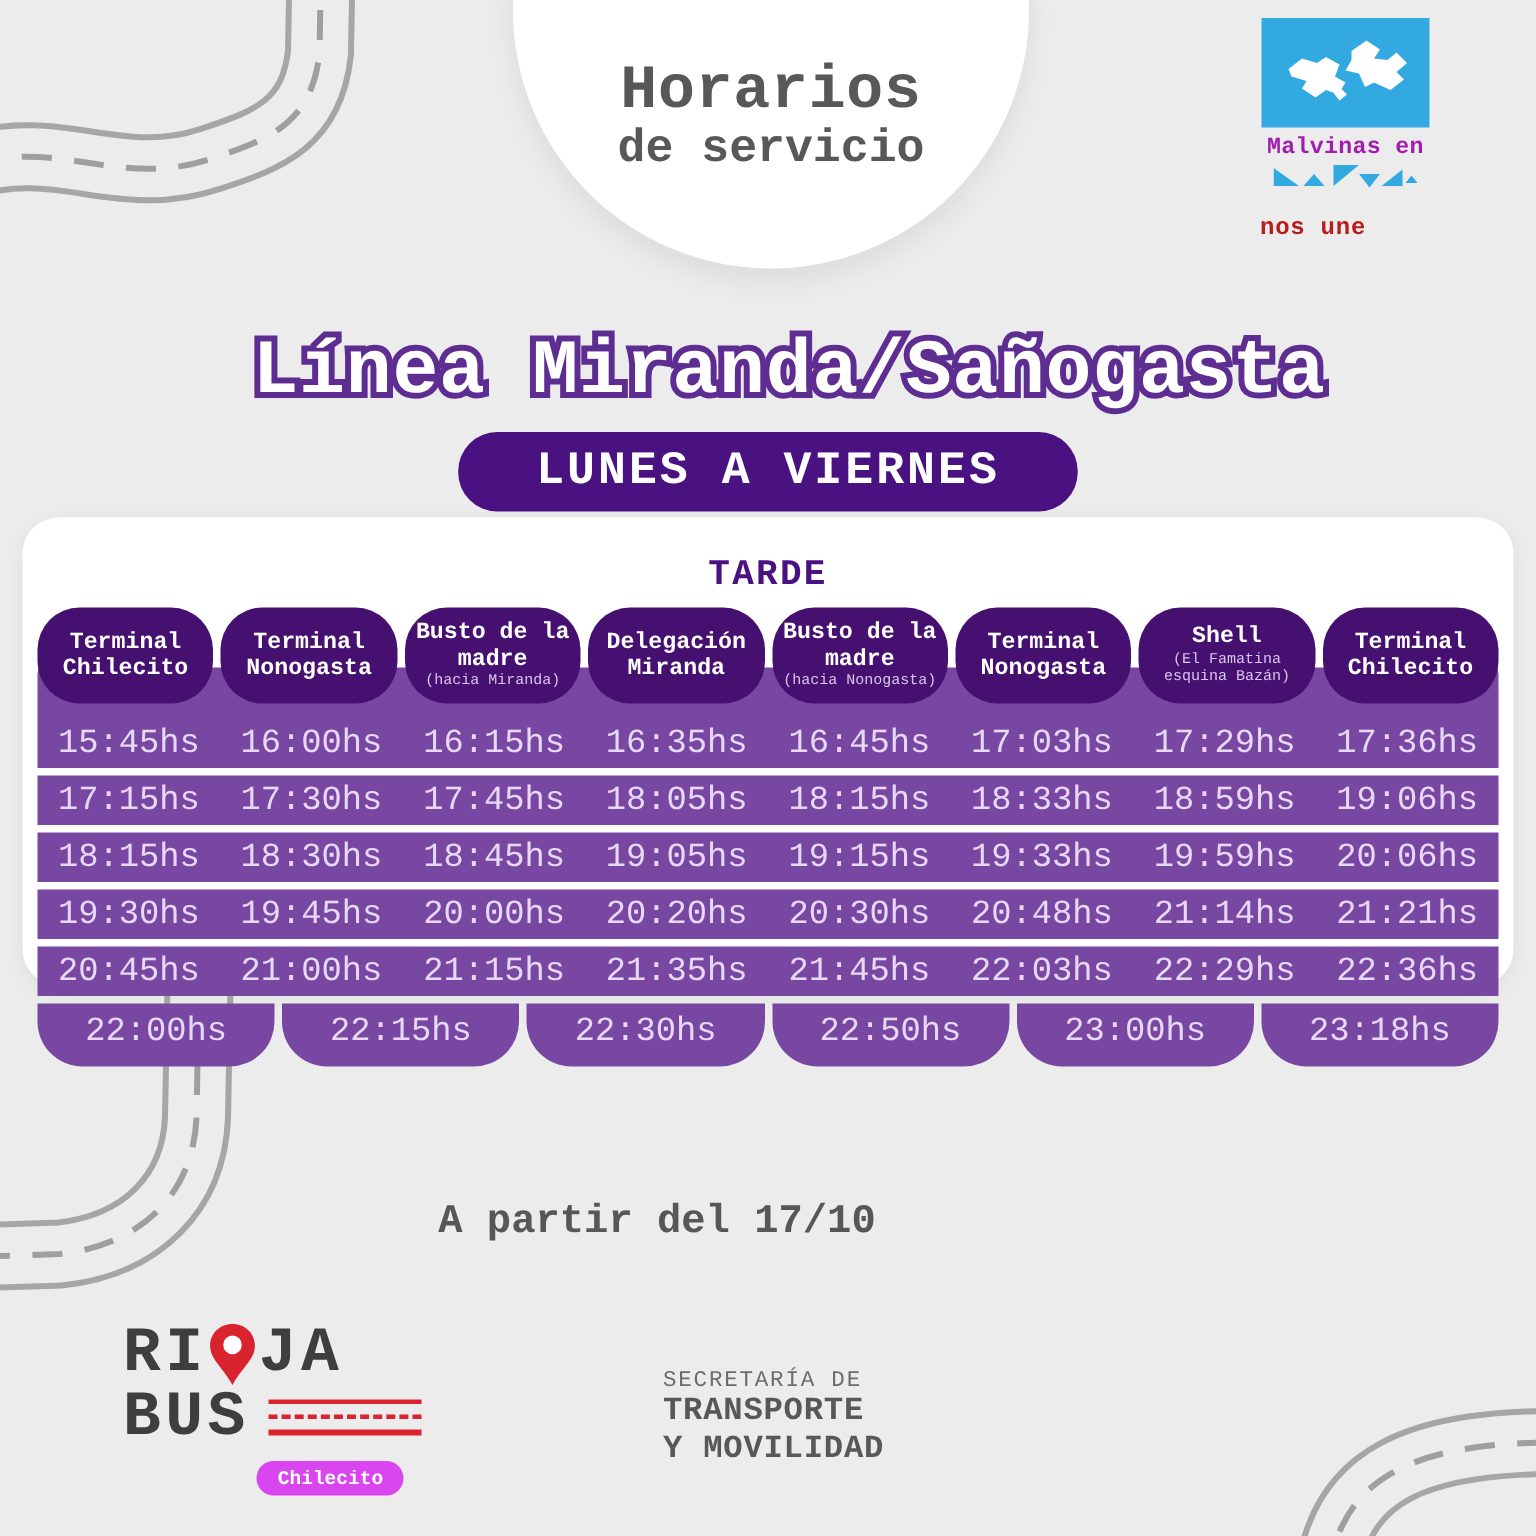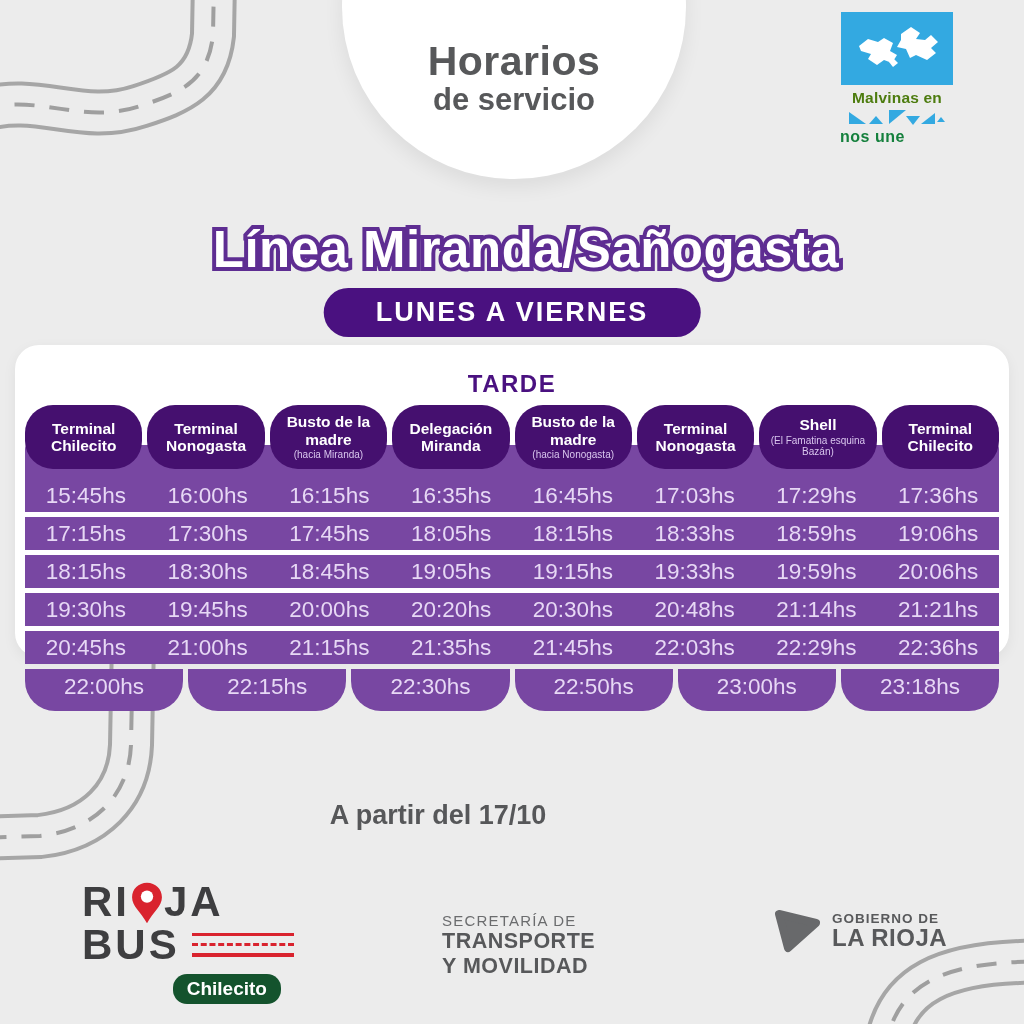--- a/index.html
+++ b/index.html
@@ -1,51 +1,51 @@
 <!DOCTYPE html>
 <html><head>
 <meta charset="utf-8">
 <style>
   html,body{margin:0;padding:0;}
   .poster{
     position:relative;width:1024px;height:1024px;overflow:hidden;
     background:#ececec;
-    font-family:Liberation Sans, sans-serif;
+    font-family:Liberation Mono, monospace;
   }
   .roads{position:absolute;inset:0;z-index:0;}
   
   .circle{
     position:absolute;left:342px;top:-165px;width:344px;height:344px;
     background:#ffffff;border-radius:50%;z-index:1;
     box-shadow:0 8px 20px rgba(0,0,0,0.07);
   }
   .circle-text{position:absolute;left:342px;top:40px;width:344px;text-align:center;z-index:2;color:#57585a;}
   .circle-text .h1{font-size:41px;font-weight:800;line-height:1.05;letter-spacing:0.5px;}
   .circle-text .h2{font-size:31px;font-weight:800;line-height:1.1;}
   
   .malvinas{position:absolute;left:840px;top:12px;width:114px;z-index:2;text-align:center;}
   .malvinas-square{width:112px;height:73px;background:#33a9e1;margin:0 auto;}
-  .malvinas-title{margin-top:4px;font-size:15.5px;font-weight:800;color:#4d7c0f;letter-spacing:0.2px;text-align:center;}
+  .malvinas-title{margin-top:4px;font-size:15.5px;font-weight:800;color:#a21caf;letter-spacing:0.2px;text-align:center;}
   .malvinas-tris{display:block;margin:2px auto 0;}
-  .malvinas-sub{margin-top:1px;font-size:16px;font-weight:800;color:#15803d;text-align:left;letter-spacing:0.5px;}
+  .malvinas-sub{margin-top:16px;font-size:16px;font-weight:800;color:#b91c1c;text-align:left;letter-spacing:0.5px;}
   
   .line-title{
     position:absolute;top:220px;left:14px;width:1024px;text-align:center;
     font-size:51px;font-weight:800;color:#ffffff;letter-spacing:0.5px;
     z-index:2;position:absolute;
   }
   .line-title::before{
     content:attr(data-text);
     position:absolute;left:0;top:0;width:100%;
     -webkit-text-stroke:8px #5e2d92;z-index:-1;
   }
   .line-title{z-index:1;}
   .days-pill{
     position:absolute;top:288px;left:50%;transform:translateX(-50%);
-    background:#4a1180;color:#ffffff;font-size:27px;font-weight:800;
+    background:#4a1180;color:#ffffff;font-size:31px;font-weight:800;
     letter-spacing:2px;padding:9px 52px;border-radius:26px;z-index:2;white-space:nowrap;
   }
   
   .schedule-area{position:absolute;left:15px;top:345px;width:994px;z-index:1;}
   .card-bg{position:absolute;left:0;top:0;width:994px;height:312px;background:#ffffff;border-radius:24px;box-shadow:0 4px 14px rgba(0,0,0,0.06);}
   .schedule-inner{position:relative;padding:12px 10px;}
   .tarde-title{padding-top:13px;text-align:center;font-size:24px;line-height:28px;font-weight:800;letter-spacing:1.5px;color:#4a1180;}
   .header-row{position:relative;z-index:2;margin-top:7px;display:flex;gap:5px;height:64px;}
   .head-pill{
     flex:1;background:#45106f;border-radius:28px;
@@ -66,22 +66,22 @@
     font-size:27px;font-weight:700;color:#565759;z-index:1;}
   
   .riojabus{position:absolute;left:82px;top:880px;z-index:1;color:#3e3e40;text-align:center;}
   .rb-line1{display:flex;align-items:flex-start;font-size:42px;font-weight:800;letter-spacing:3px;line-height:44px;}
   .rb-pin{margin:1px 1px 0 1px;}
   .rb-line2{display:flex;align-items:center;font-size:42px;font-weight:800;letter-spacing:3px;line-height:44px;margin-top:-2px;}
   .road-lines{width:102px;margin-left:12px;display:flex;flex-direction:column;gap:7px;}
   .road-lines .l1{height:3px;background:#d9232e;}
   .road-lines .l2{height:0;border-top:3.5px dashed #d9232e;}
   .road-lines .l3{height:4.5px;background:#d9232e;}
-  .rb-city{display:inline-block;margin:7px 0 0 78px;background:#14532d;color:#ffffff;
-    font-size:19px;font-weight:800;padding:4px 14px;border-radius:14px;}
+  .rb-city{display:inline-block;margin:7px 0 0 78px;background:#d946ef;color:#ffffff;
+    font-size:13px;font-weight:800;padding:4px 14px;border-radius:14px;}
   
   .secretaria{position:absolute;left:442px;top:912px;z-index:1;color:#57585a;}
   .sec-l1{font-size:15px;font-weight:500;letter-spacing:1.2px;color:#6b6c6e;}
   .sec-l2,.sec-l3{font-size:21.5px;font-weight:800;letter-spacing:0.5px;line-height:1.15;}
   
   .gobierno{position:absolute;left:772px;top:908px;z-index:1;display:flex;align-items:center;gap:10px;color:#58595b;}
   .gob-text .g1{font-size:13.5px;font-weight:800;letter-spacing:1px;}
   .gob-text .g2{font-size:24px;font-weight:800;letter-spacing:0.5px;margin-top:-2px;}
 </style>
 </head>
@@ -253,23 +253,14 @@
     </div>
     <div class="rb-city">Chilecito</div>
   </div>
 
   <div class="secretaria">
     <div class="sec-l1">SECRETARÍA DE</div>
     <div class="sec-l2">TRANSPORTE</div>
     <div class="sec-l3">Y MOVILIDAD</div>
   </div>
 
-  <div class="gobierno">
-    <svg width="50" height="46" viewBox="0 0 50 46">
-      <polygon points="7,6 44,15 16,40" fill="#68696b" stroke="#68696b" stroke-width="8" stroke-linejoin="round"></polygon>
-    </svg>
-    <div class="gob-text">
-      <div class="g1">GOBIERNO DE</div>
-      <div class="g2">LA RIOJA</div>
-    </div>
-  </div>
 
 </div>
 
 </body></html>

